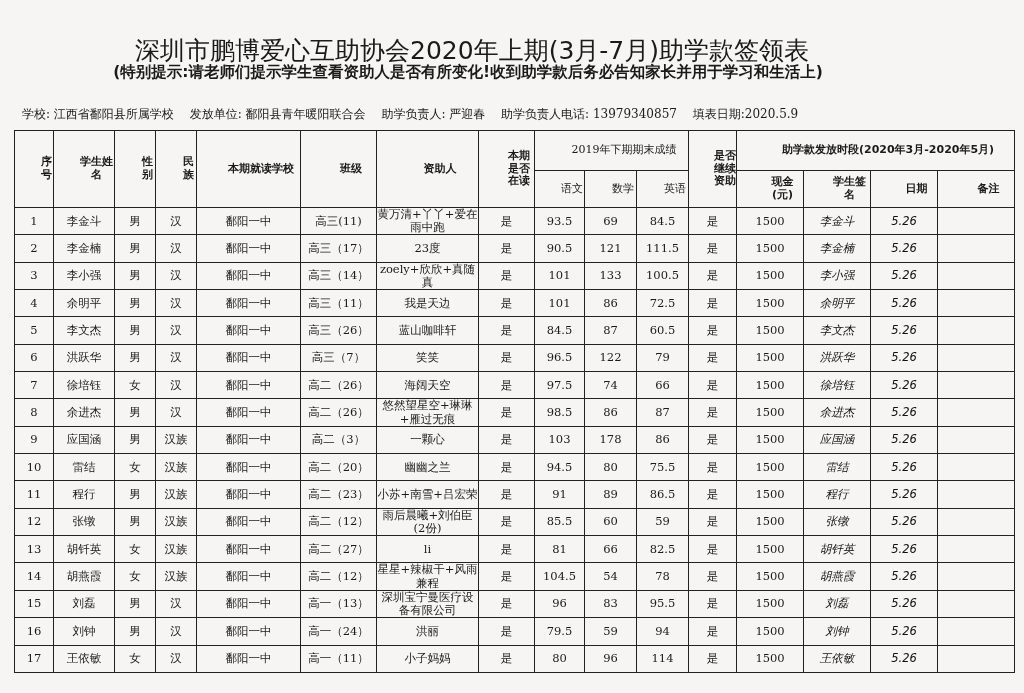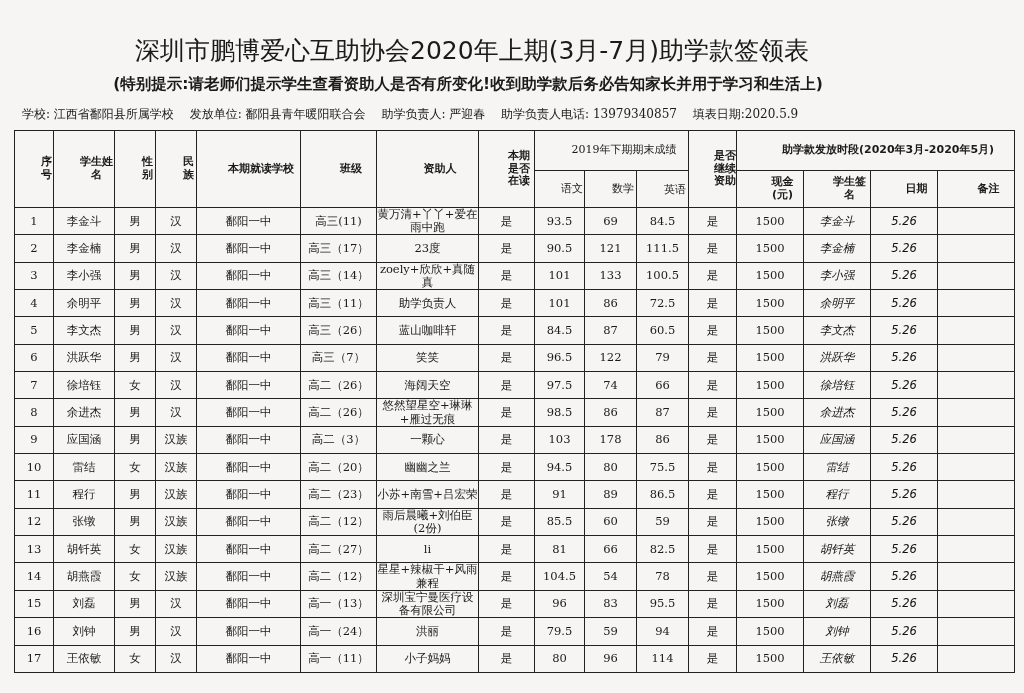--- a/index.html
+++ b/index.html
@@ -1,20 +1,20 @@
 <!DOCTYPE html>
 <html><head>
 <meta charset="utf-8">
 <style>
   html,body{margin:0;padding:0;}
   body{width:1024px;height:693px;background:#f7f5f3;position:relative;overflow:hidden;
        font-family:"DejaVu Serif","Liberation Serif",serif;color:#1a1a1a;}
   .title{position:absolute;left:0;width:944px;top:34px;text-align:center;font-size:25px;
          font-family:"DejaVu Sans","Liberation Sans",sans-serif;letter-spacing:0px;}
-  .notice{position:absolute;left:0;width:936px;top:74px;text-align:center;font-size:15.5px;
+  .notice{position:absolute;left:0;width:936px;top:62px;text-align:center;font-size:15.5px;
           font-family:"DejaVu Sans","Liberation Sans",sans-serif;font-weight:bold;}
   .meta{position:absolute;left:22px;width:1000px;top:106px;font-size:12px;white-space:nowrap;}
   .meta span{margin-right:12px;}
   table.sheet{position:absolute;left:14px;top:130px;border-collapse:collapse;table-layout:fixed;width:994px;}
   table.sheet td,table.sheet th{border:1.5px solid #222;text-align:center;vertical-align:middle;
         padding:0;font-size:11.5px;overflow:hidden;line-height:1.15;}
   table.sheet th{font-weight:bold;font-family:"DejaVu Sans","Liberation Sans",sans-serif;font-size:11px;padding-left:25px;}
   tr.hdr1{height:40px;} tr.hdr2{height:37px;}
   tr.row{height:27.3px;}
   td.sponsor{font-size:10.5px;line-height:1.1;}
@@ -63,21 +63,21 @@
       <th rowspan="2">班级</th>
       <th rowspan="2">资助人</th>
       <th rowspan="2">本期是否在读</th>
       <th colspan="3" style="font-weight:normal;font-family:'DejaVu Serif',serif;">2019年下期期末成绩</th>
       <th rowspan="2">是否继续资助</th>
       <th colspan="4">助学款发放时段(2020年3月-2020年5月)</th>
     </tr>
     <tr class="hdr2">
       <th style="font-weight:normal;font-family:'DejaVu Serif',serif;">语文</th>
       <th style="font-weight:normal;font-family:'DejaVu Serif',serif;">数学</th>
-      <th style="font-weight:normal;font-family:Liberation Serif, serif;">英语</th>
+      <th style="font-weight:normal;font-family:Liberation Mono, monospace;">英语</th>
       <th>现金(元)</th>
       <th>学生签名</th>
       <th>日期</th>
       <th>备注</th>
     </tr>
   </thead>
   <tbody id="rows">
   <tr class="row">
     <td>1</td>
     <td>李金斗</td>
@@ -135,21 +135,21 @@
     <td></td>
   </tr>
 
   <tr class="row">
     <td>4</td>
     <td>余明平</td>
     <td>男</td>
     <td>汉</td>
     <td>鄱阳一中</td>
     <td>高三（11）</td>
-    <td class="sponsor">助学负责人</td>
+    <td class="sponsor">我是天边</td>
     <td>是</td>
     <td>101</td>
     <td>86</td>
     <td>72.5</td>
     <td>是</td>
     <td>1500</td>
     <td class="sig">余明平</td>
     <td class="date">5.26</td>
     <td></td>
   </tr>

